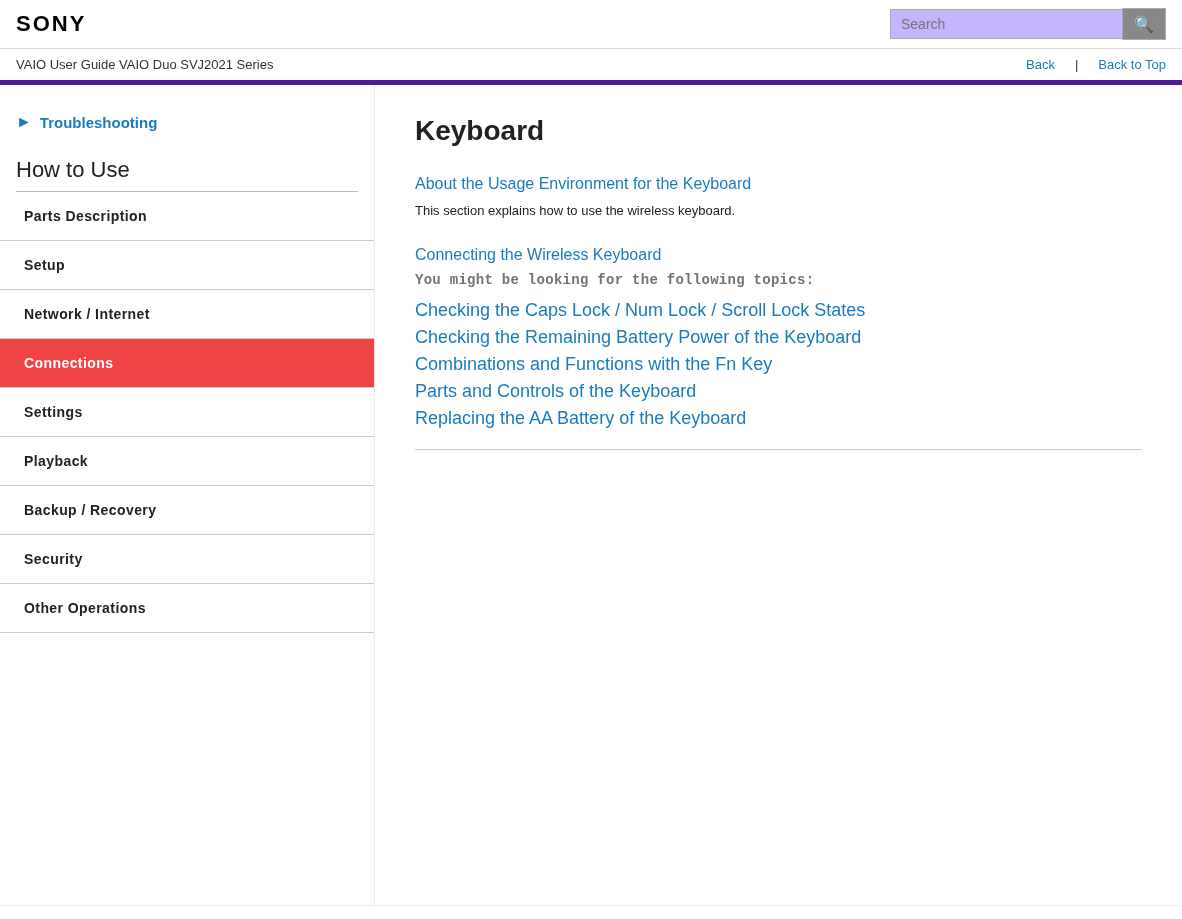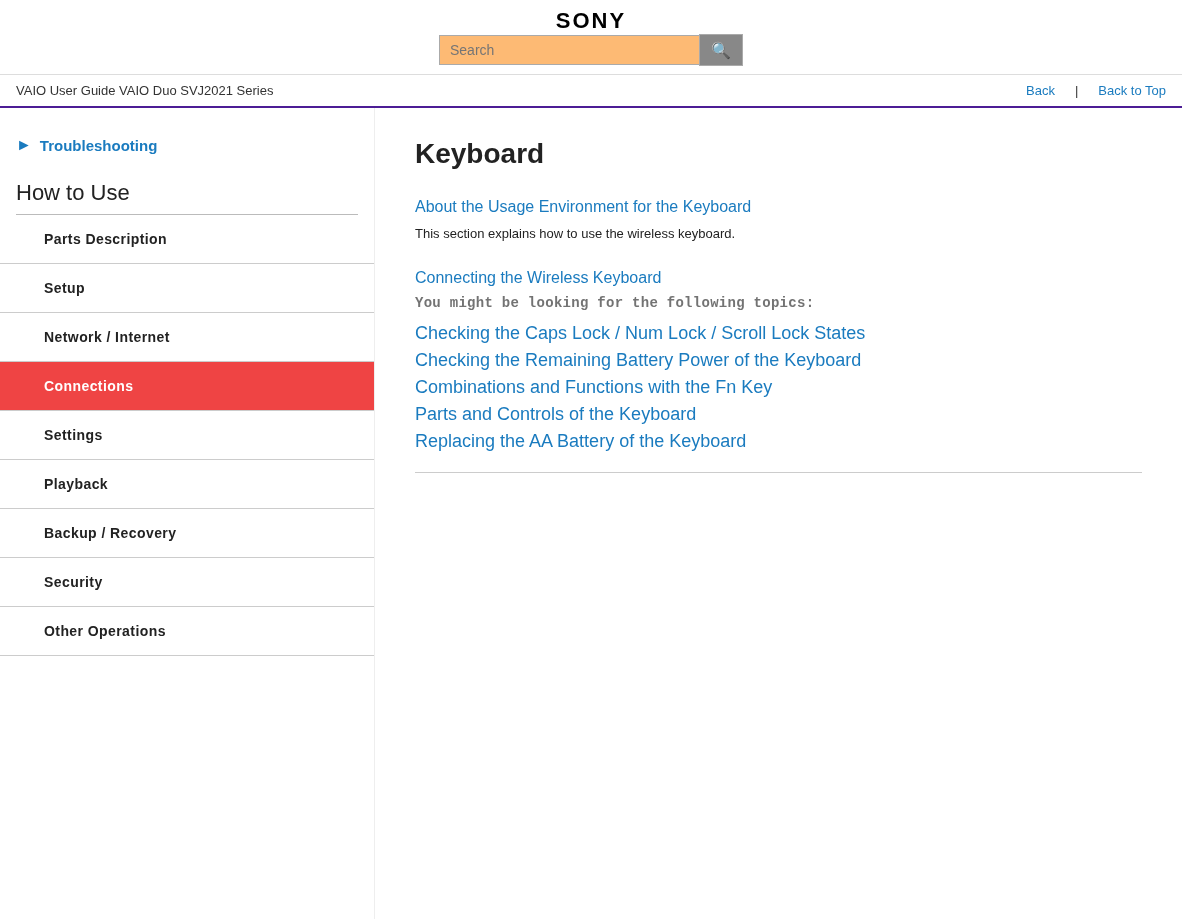--- a/index.html
+++ b/index.html
@@ -11,46 +11,45 @@
     }
 
     
     #header {
       display: flex;
       align-items: center;
       justify-content: space-between;
       padding: 8px 16px;
       border-bottom: 1px solid #ddd;
       background: #fff;
-      flex-direction: column;
     }
     #logo-area {
       display: flex;
       align-items: center;
     }
     #logo-text {
       font-size: 22px;
       font-weight: bold;
       letter-spacing: 2px;
       color: #000;
       font-family: Arial, sans-serif;
     }
     #search-area {
       display: flex;
       align-items: center;
       gap: 0;
     }
     #search-input {
-      width: 260px;
+      width: 232px;
       padding: 6px 10px;
       border: 1px solid #aaa;
       border-right: none;
       font-size: 14px;
       outline: none;
-      background: #fdba74;
+      background: #c4b5fd;
     }
     #search-button {
       width: 44px;
       height: 32px;
       background: #888;
       border: 1px solid #aaa;
       cursor: pointer;
       display: flex;
       align-items: center;
       justify-content: center;
@@ -59,21 +58,21 @@
       color: #fff;
       font-size: 16px;
     }
 
     
     #breadcrumb-bar {
       display: flex;
       align-items: center;
       justify-content: space-between;
       padding: 8px 16px;
-      border-bottom: 2px solid #4c1d95;
+      border-bottom: 5px solid #4c1d95;
       font-size: 13px;
     }
     #breadcrumb-title {
       color: #333;
       font-size: 13px;
     }
     #nav-links {
       display: flex;
       gap: 20px;
       align-items: center;
@@ -122,21 +121,21 @@
       padding: 10px 16px 8px 16px;
       color: #222;
     }
     #sidebar-divider-top {
       border: none;
       border-top: 1px solid #bbb;
       margin: 0 16px;
     }
     .sidebar-item {
       display: block;
-      padding: 16px 16px 16px 44px;
+      padding: 16px 16px 16px 24px;
       font-size: 14px;
       font-weight: bold;
       letter-spacing: 0.03em;
       color: #222;
       cursor: pointer;
       text-decoration: none;
       border-bottom: 1px solid #ccc;
     }
     .sidebar-item.active {
       background: #ef4444;

